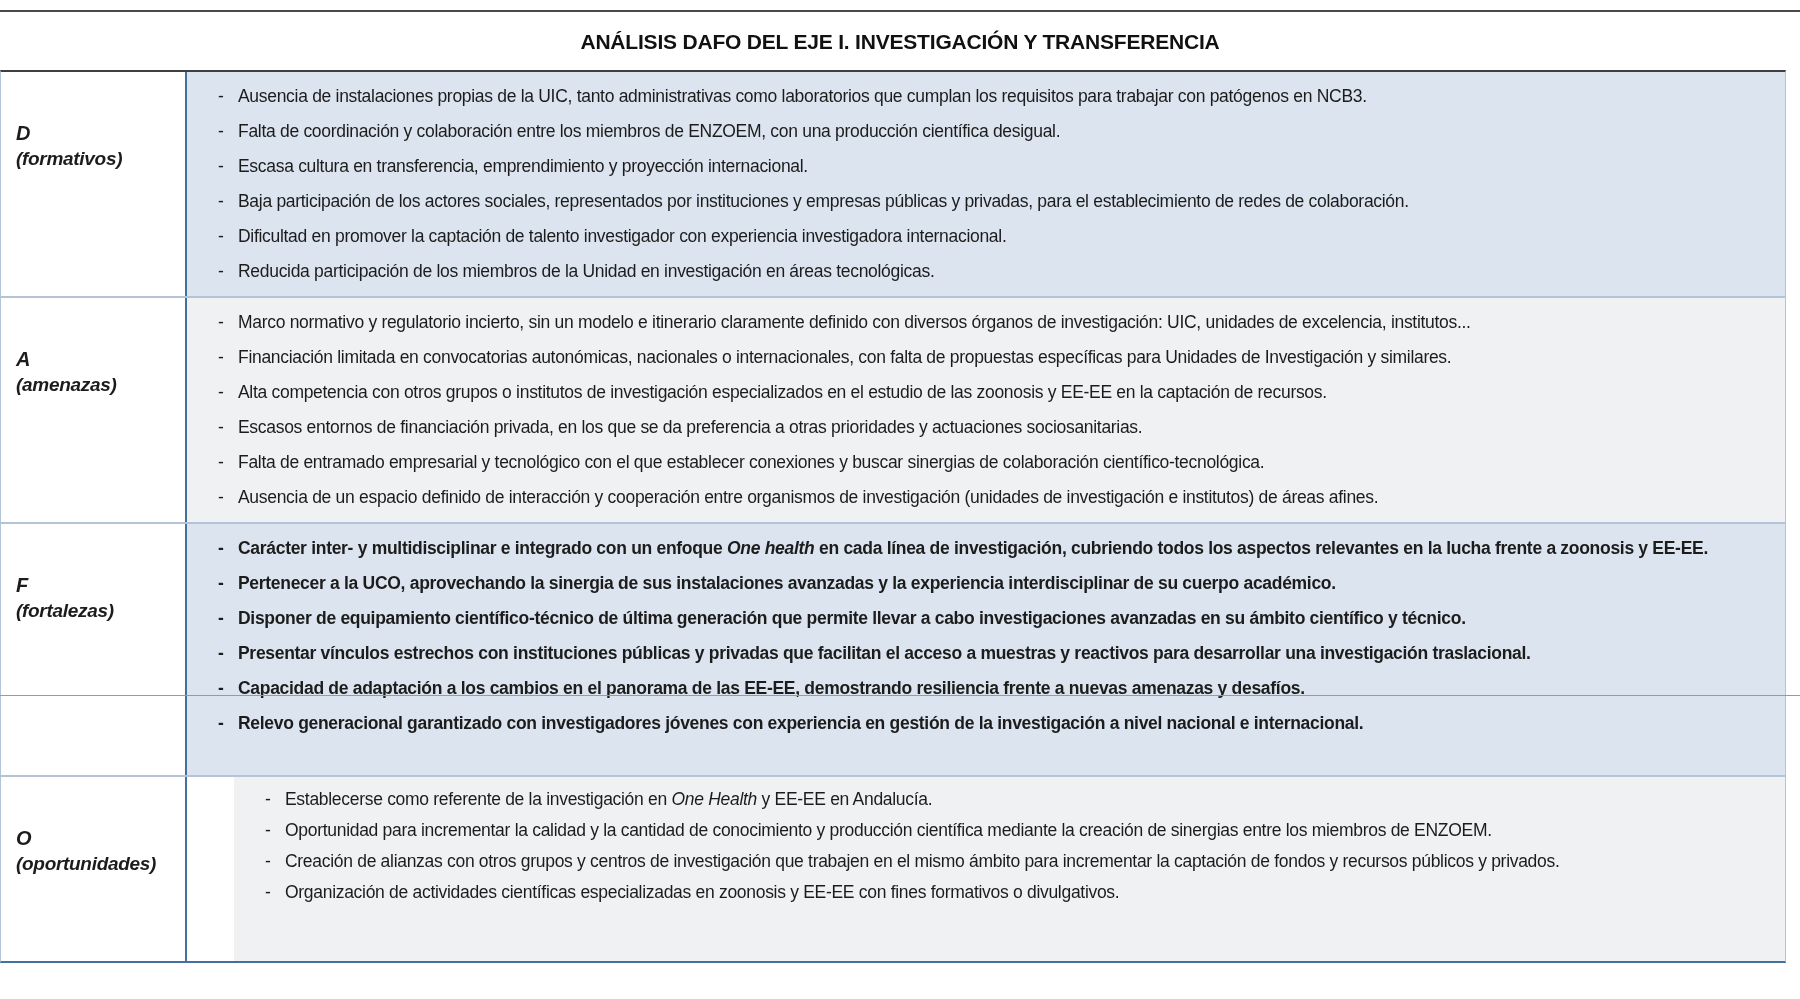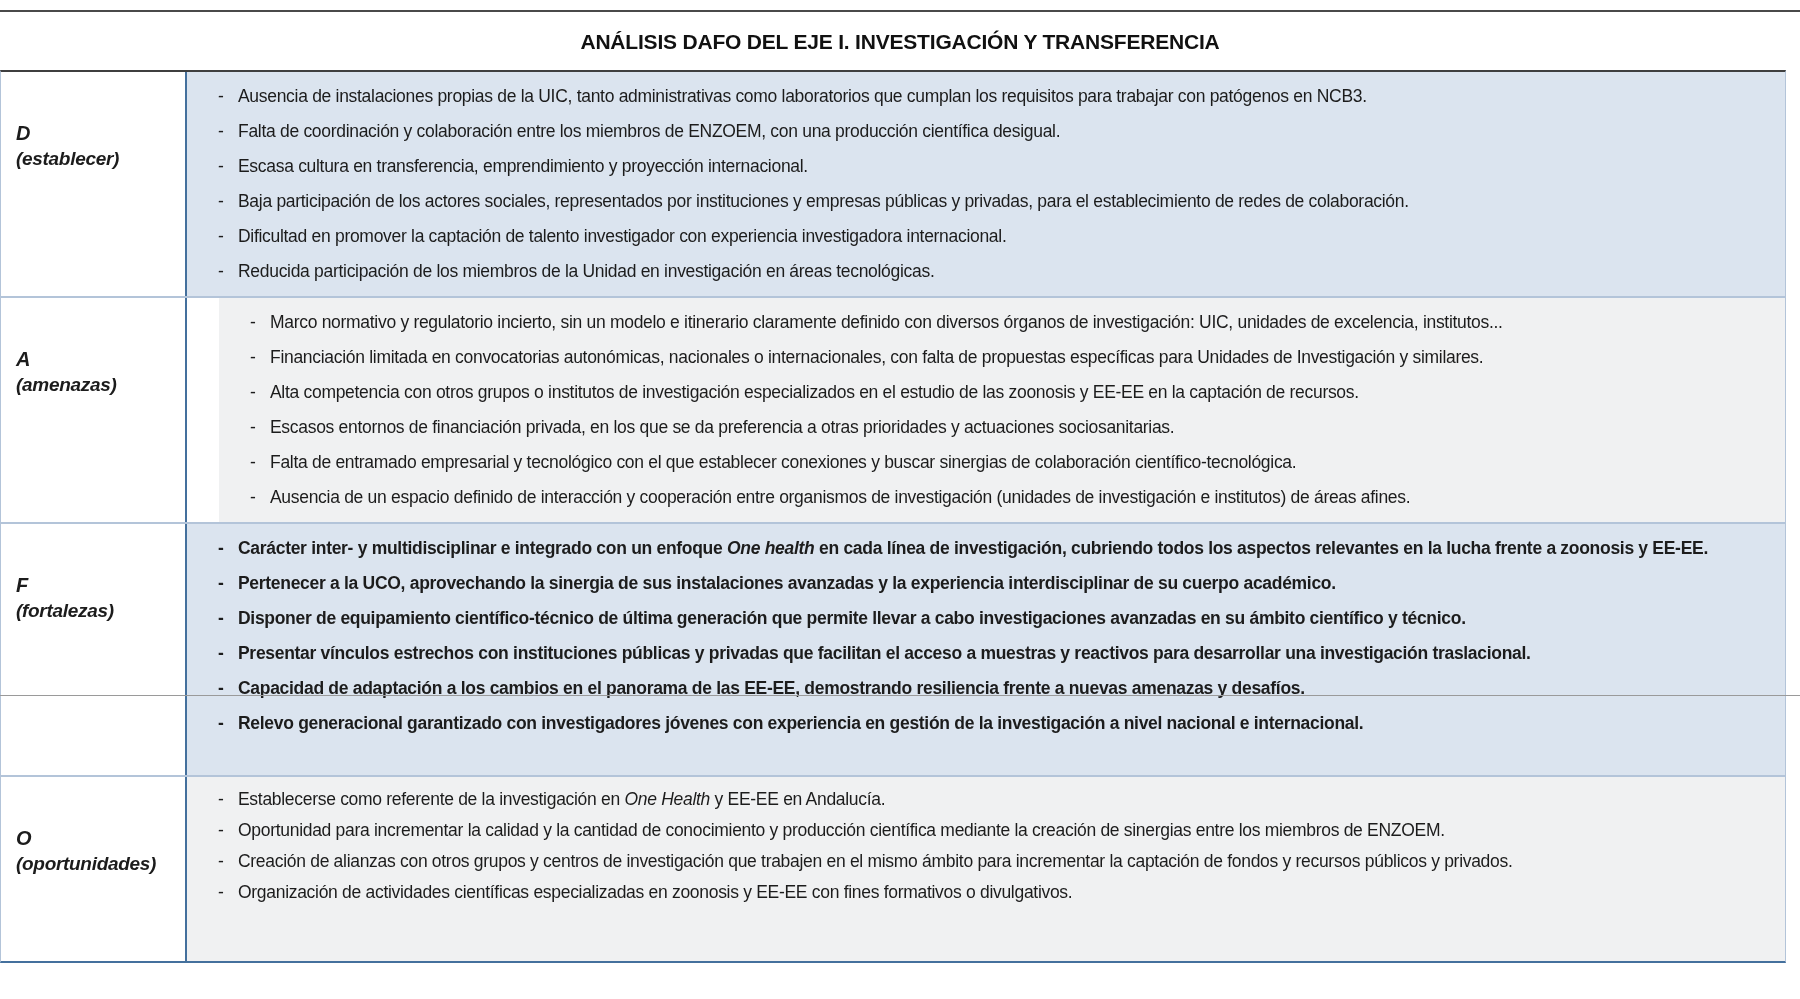--- a/index.html
+++ b/index.html
@@ -40,23 +40,23 @@
     border-right:2px solid var(--divider-blue);
     padding:48px 6px 0 15px;
     font-style:italic;font-weight:bold;
   }
   .cell-label .letter{font-size:20px;line-height:26px;}
   .cell-label .sub{font-size:19px;line-height:26px;letter-spacing:-0.3px;}
   .cell-content{flex:1 1 auto;padding:7px 22px 7px 15px;}
   .row:nth-child(odd) .cell-content{background:var(--row-blue);}
   .row:nth-child(even) .cell-content{background:var(--row-gray);}
   .row:nth-child(1) .cell-content{min-height:218px;}
-  .row:nth-child(2) .cell-content{min-height:213px;margin-left:32px;}
+  .row:nth-child(2) .cell-content{min-height:213px;}
   .row:nth-child(3) .cell-content{min-height:251px;font-weight:bold;}
-  .row:nth-child(4) .cell-content{min-height:184px;}
+  .row:nth-child(4) .cell-content{min-height:184px;margin-left:47px;}
   ul.bullets{list-style:none;padding-left:14px;}
   ul.bullets li{
     position:relative;
     padding-left:22px;
     font-size:17.5px;
     letter-spacing:-0.3px;
     line-height:35px;
     color:var(--text);
   }
   .row:nth-child(4) ul.bullets li{line-height:31px;}
@@ -73,21 +73,21 @@
 <div class="page">
   <div class="top-rule"></div>
 
   <div class="title">ANÁLISIS DAFO DEL EJE I. INVESTIGACIÓN Y TRANSFERENCIA</div>
 
   <div class="dafo-table">
 
     <div class="row">
       <div class="cell-label">
         <div class="letter">D</div>
-        <div class="sub">(establecer)</div>
+        <div class="sub">(formativos)</div>
       </div>
       <div class="cell-content">
         <ul class="bullets">
             <li>Ausencia de instalaciones propias de la UIC, tanto administrativas como laboratorios que cumplan los requisitos para trabajar con patógenos en NCB3.</li>
             <li>Falta de coordinación y colaboración entre los miembros de ENZOEM, con una producción científica desigual.</li>
             <li>Escasa cultura en transferencia, emprendimiento y proyección internacional.</li>
             <li>Baja participación de los actores sociales, representados por instituciones y empresas públicas y privadas, para el establecimiento de redes de colaboración.</li>
             <li>Dificultad en promover la captación de talento investigador con experiencia investigadora internacional.</li>
             <li>Reducida participación de los miembros de la Unidad en investigación en áreas tecnológicas.</li>
           </ul>

